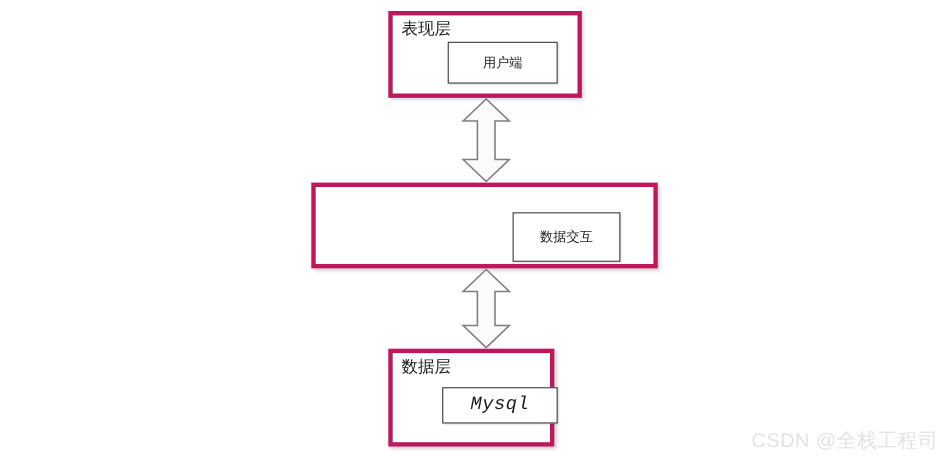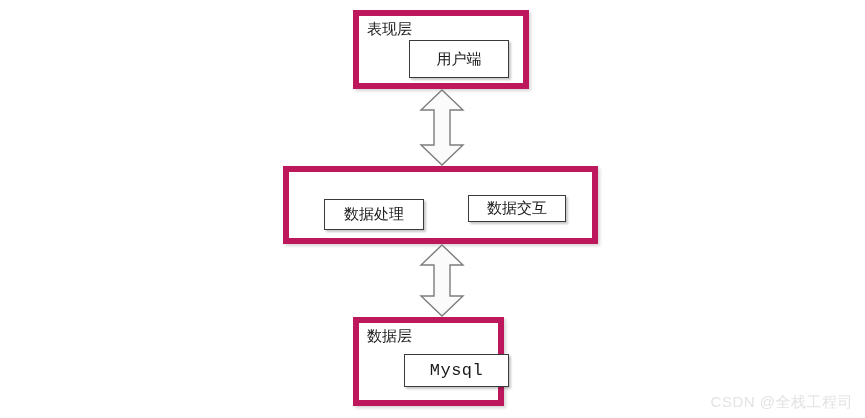--- a/index.html
+++ b/index.html
@@ -17,21 +17,21 @@
     position: relative;
     width: 865px;
     height: 418px;
     background: #ffffff;
   }
 
   
   .layer-box {
     position: absolute;
     background: #ffffff;
-    border: 6px solid #be185d;
+    border: 4px solid #be185d;
     box-shadow: 2px 2px 3px rgba(0,0,0,0.16);
     box-sizing: border-box;
   }
   .layer-title {
     position: absolute;
     left: 8px;
     top: 3px;
     font-size: 15px;
     line-height: 20px;
     color: #1a1a1a;
@@ -44,59 +44,59 @@
     position: absolute;
     background: #ffffff;
     border: 1px solid #3a3a3a;
     box-sizing: border-box;
     display: flex;
     align-items: center;
     justify-content: center;
     box-shadow: 1.5px 1.5px 2px rgba(0,0,0,0.22);
   }
   .comp-label {
-    font-size: 15px;
+    font-size: 12px;
     color: #1a1a1a;
     white-space: nowrap;
     font-family: Liberation Mono, monospace;
   }
   .comp-label.mono {
     font-family: "Liberation Mono", "DejaVu Sans Mono", monospace;
     font-size: 17px;
     letter-spacing: 0.5px;
   }
 
   
   #box-presentation { left: 353px; top: 10px; width: 176px; height: 79px; }
   #comp-client { left: 50px; top: 24px; width: 100px; height: 38px; }
 
   
   #box-business { left: 283px; top: 166px; width: 315px; height: 78px; }
   #comp-data-process { left: 35px; top: 27px; width: 100px; height: 31px; }
-  #comp-data-exchange { left: 179px; top: 23px; width: 98px; height: 27px; }
+  #comp-data-exchange { left: 179px; top: 23px; width: 98px; height: 45px; }
 
   
   #box-data { left: 353px; top: 317px; width: 151px; height: 89px; }
-  #comp-mysql { left: 45px; top: 31px; width: 105px; height: 33px; }
+  #comp-mysql { left: 45px; top: 31px; width: 105px; height: 33px; font-style: italic; }
 
   
   .arrow {
     position: absolute;
     width: 48px;
   }
   #arrow-top { left: 418px; top: 88px; height: 79px; }
   #arrow-bottom { left: 418px; top: 243px; height: 75px; }
   .arrow svg { display: block; width: 100%; height: 100%; }
 
   
   #watermark {
     position: absolute;
     right: 12px;
     bottom: 6px;
-    font-size: 15px;
+    font-size: 18px;
     color: #e3e3e3;
     font-family: "Liberation Sans", "DejaVu Sans", sans-serif;
     letter-spacing: 0.5px;
     white-space: nowrap;
     user-select: none;
   }
 </style>
 </head>
 <body>
 
@@ -109,23 +109,20 @@
     </div>
   </div>
 
   <div class="arrow" id="arrow-top">
     <svg viewBox="0 0 48 79" preserveAspectRatio="none" aria-hidden="true">
       <polygon points="24,2 45,22 32,22 32,57 45,57 24,77 3,57 16,57 16,22 3,22" fill="#fbfbfb" stroke="#7d7d7d" stroke-width="1.4" stroke-linejoin="miter"></polygon>
     </svg>
   </div>
 
   <div class="layer-box" id="box-business">
-    <div class="comp-box" id="comp-data-process">
-      <span class="comp-label">数据处理</span>
-    </div>
     <div class="comp-box" id="comp-data-exchange">
       <span class="comp-label">数据交互</span>
     </div>
   </div>
 
   <div class="arrow" id="arrow-bottom">
     <svg viewBox="0 0 48 75" preserveAspectRatio="none" aria-hidden="true">
       <polygon points="24,2 45,22 32,22 32,53 45,53 24,73 3,53 16,53 16,22 3,22" fill="#fbfbfb" stroke="#7d7d7d" stroke-width="1.4" stroke-linejoin="miter"></polygon>
     </svg>
   </div>

